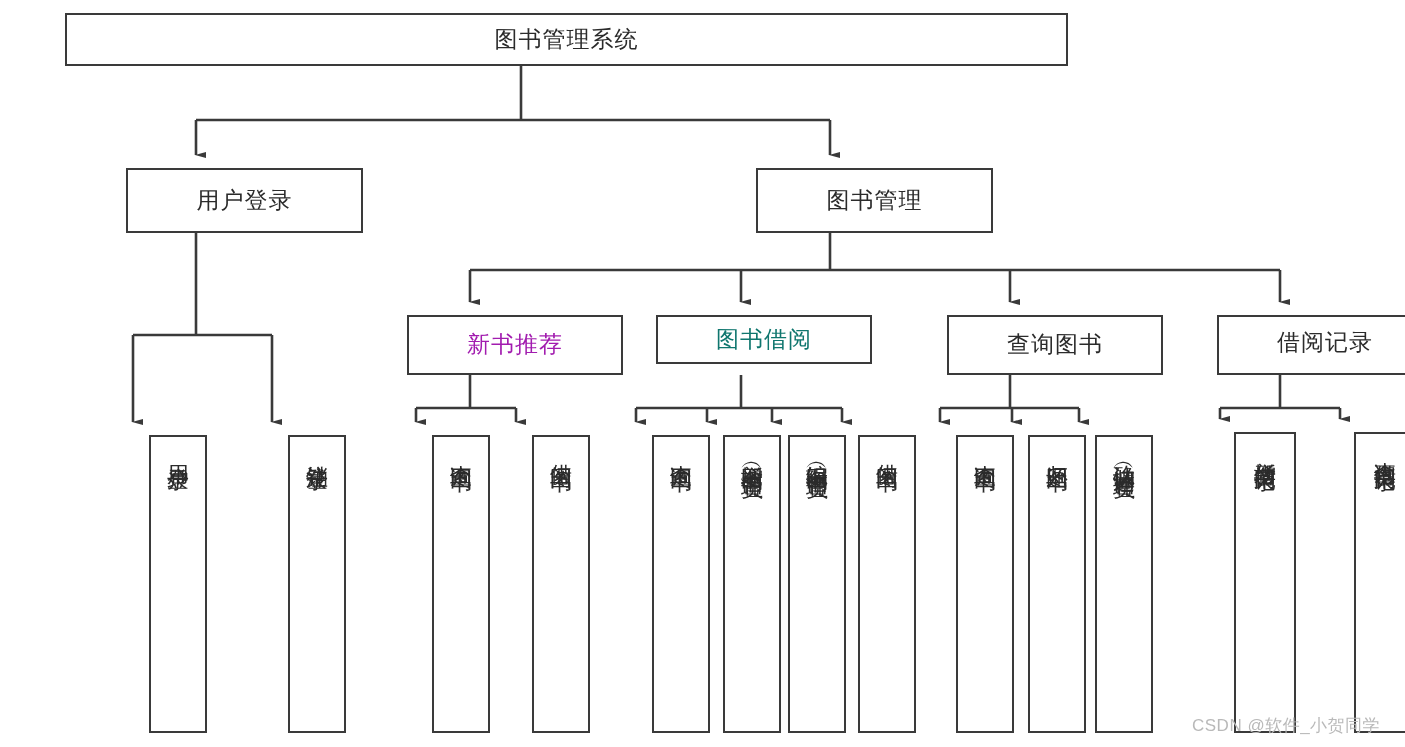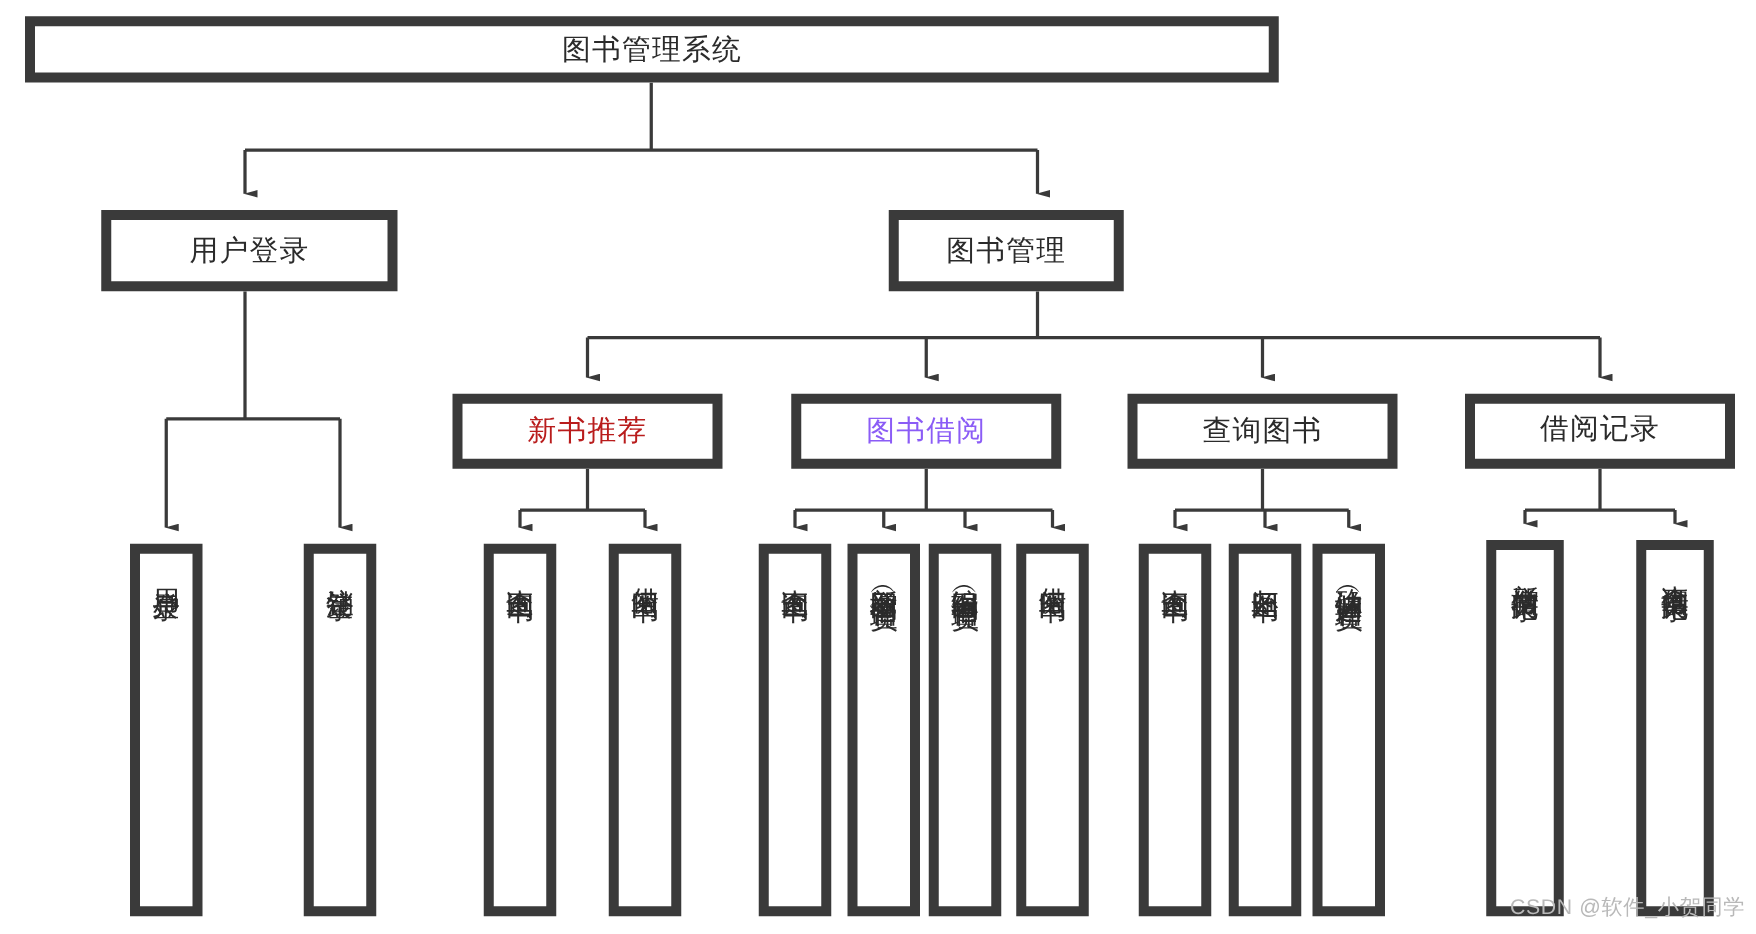--- a/index.html
+++ b/index.html
@@ -19,25 +19,26 @@
     position:absolute;
     left:0; top:0;
     width:1405px;
     height:747px;
     pointer-events:none;
   }
   .node{
     position:absolute;
     box-sizing:border-box;
     background:#ffffff;
-    border:8px solid #1d4ed8;
+    border:2px solid #1d4ed8;
     display:flex;
     align-items:center;
     justify-content:center;
     color:#2b2b2b;
+    margin-left:45px;
   }
   .node.h{
     font-size:23px;
     letter-spacing:1px;
     line-height:1.1;
   }
   .node.v{
     font-size:22px;
     letter-spacing:2px;
     line-height:1.0;
@@ -51,21 +52,20 @@
     white-space:nowrap;
     display:block;
   }
   .watermark{
     position:absolute;
     font-size:17px;
     color:#b9b9b9;
     letter-spacing:0.5px;
     white-space:nowrap;
     user-select:none;
-    margin-left:16px;
   }
 </style>
 </head>
 <body>
 
 <div id="canvas">
 
   <svg id="edges" viewBox="0 0 1405 747" xmlns="http://www.w3.org/2000/svg">
     <defs>
       <marker id="arrow" markerWidth="10" markerHeight="12" refX="3" refY="10" orient="auto" markerUnits="userSpaceOnUse">
@@ -109,27 +109,27 @@
       </g>
   </svg>
 
   <div id="nodes-layer">
       <div class="node h" style="left: 20px; top: 13px; width: 1003px; height: 53px; border-color: rgb(58, 58, 58); color: rgb(43, 43, 43);">
         <span>图书管理系统</span>
       </div>
       <div class="node h" style="left: 81px; top: 168px; width: 237px; height: 65px; border-color: rgb(58, 58, 58); color: rgb(43, 43, 43);">
         <span>用户登录</span>
       </div>
-      <div class="node h" style="left: 711px; top: 168px; width: 188px; height: 65px; border-color: rgb(58, 58, 58); color: rgb(43, 43, 43);">
+      <div class="node h" style="left: 711px; top: 168px; width: 237px; height: 65px; border-color: rgb(58, 58, 58); color: rgb(43, 43, 43);">
         <span>图书管理</span>
       </div>
-      <div class="node h" style="left: 362px; top: 315px; width: 216px; height: 60px; border-color: rgb(58, 58, 58); color: #b91c1c;">
+      <div class="node h" style="left: 362px; top: 315px; width: 216px; height: 60px; border-color: rgb(58, 58, 58); color: #a21caf;">
         <span>新书推荐</span>
       </div>
-      <div class="node h" style="left: 633px; top: 315px; width: 216px; height: 60px; border-color: rgb(58, 58, 58); color: #8b5cf6;">
+      <div class="node h" style="left: 611px; top: 315px; width: 216px; height: 49px; border-color: rgb(58, 58, 58); color: #0f766e;">
         <span>图书借阅</span>
       </div>
       <div class="node h" style="left: 902px; top: 315px; width: 216px; height: 60px; border-color: rgb(58, 58, 58); color: rgb(43, 43, 43);">
         <span>查询图书</span>
       </div>
       <div class="node h" style="left: 1172px; top: 315px; width: 216px; height: 60px; border-color: rgb(58, 58, 58); color: rgb(43, 43, 43); font-family: Liberation Mono, monospace;">
         <span>借阅记录</span>
       </div>
       <div class="node v" style="left: 104px; top: 435px; width: 58px; height: 298px; border-color: rgb(58, 58, 58); color: rgb(43, 43, 43);">
         <span class="vtext">用户登录</span>

